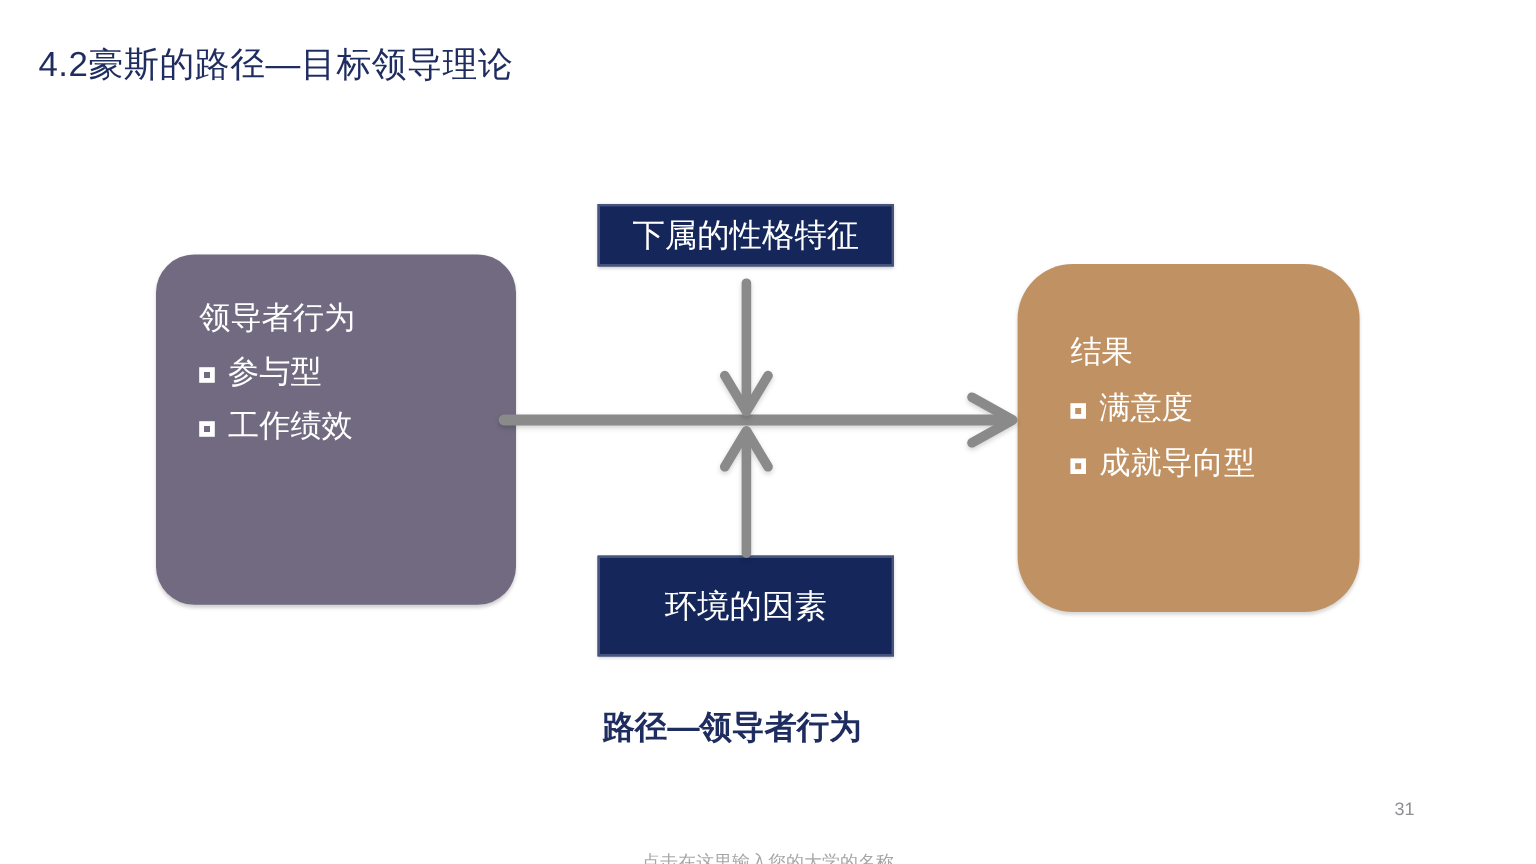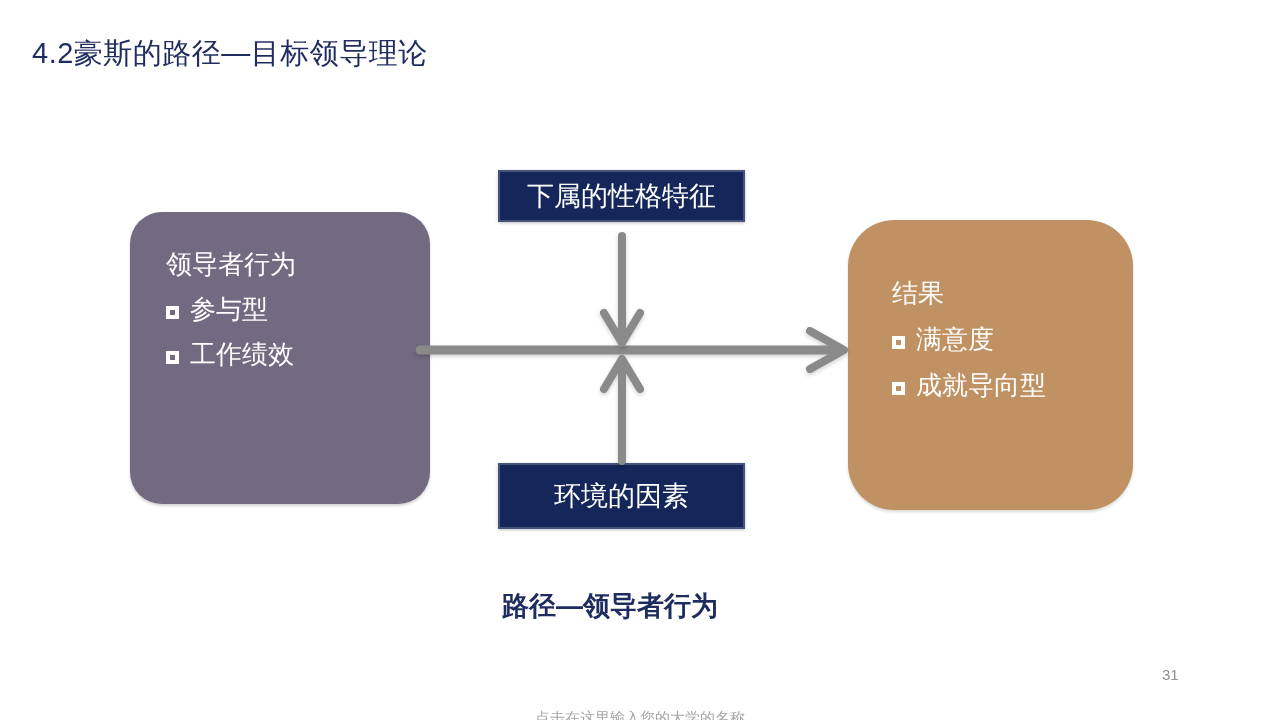--- a/index.html
+++ b/index.html
@@ -49,21 +49,21 @@
   }
   
   .navy-rect{
     position:absolute;left:498px;width:247px;
     background:var(--navy-box);border:2px solid var(--navy-box-border);
     color:#ffffff;display:flex;align-items:center;justify-content:center;
     font-size:27px;white-space:nowrap;
     box-shadow:0 1px 3px rgba(0,0,0,0.25);
   }
   .navy-rect.top{top:170px;height:52px;text-align:center;}
-  .navy-rect.bottom{top:463px;height:66px;}
+  .navy-rect.bottom{top:463px;height:84px;}
   
   .arrows{position:absolute;left:0;top:0;pointer-events:none;}
   .arrow{stroke:var(--arrow-gray);fill:none;stroke-linecap:round;stroke-linejoin:round;}
   .shaft-h{stroke-width:9;}
   .shaft-v{stroke-width:8;}
   .chev{stroke-width:8;}
   .arrow-shadow{filter:drop-shadow(0 2px 2px rgba(0,0,0,0.18));}
   
   .diagram-caption{
     position:absolute;left:0;top:588px;width:1220px;text-align:center;

